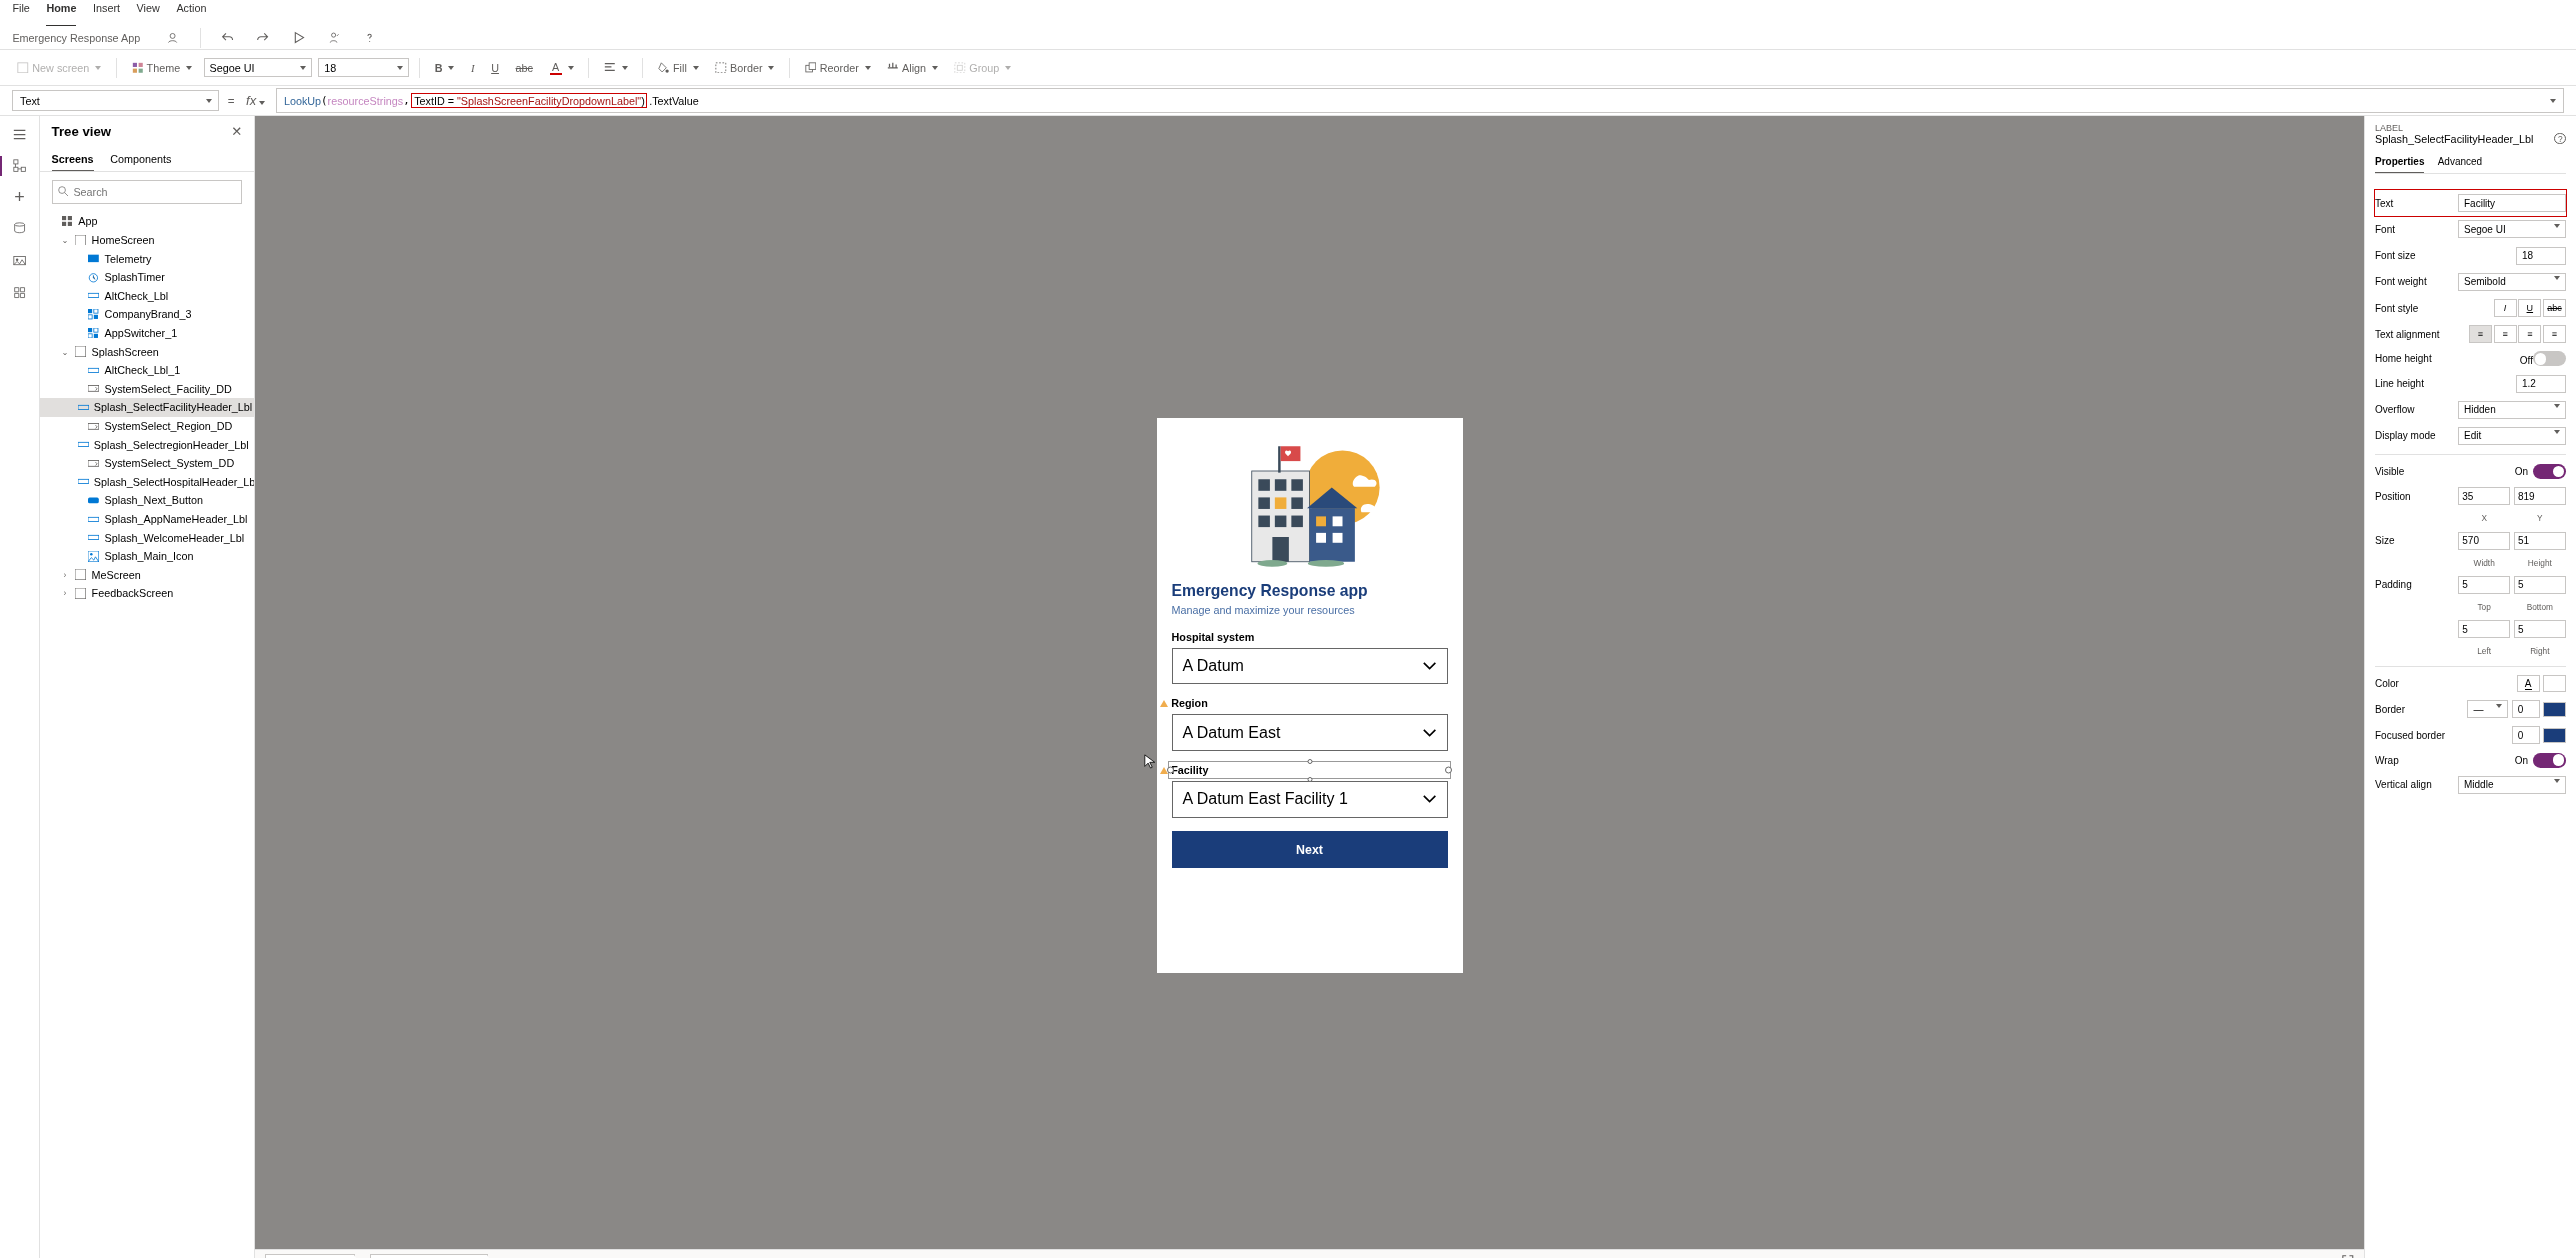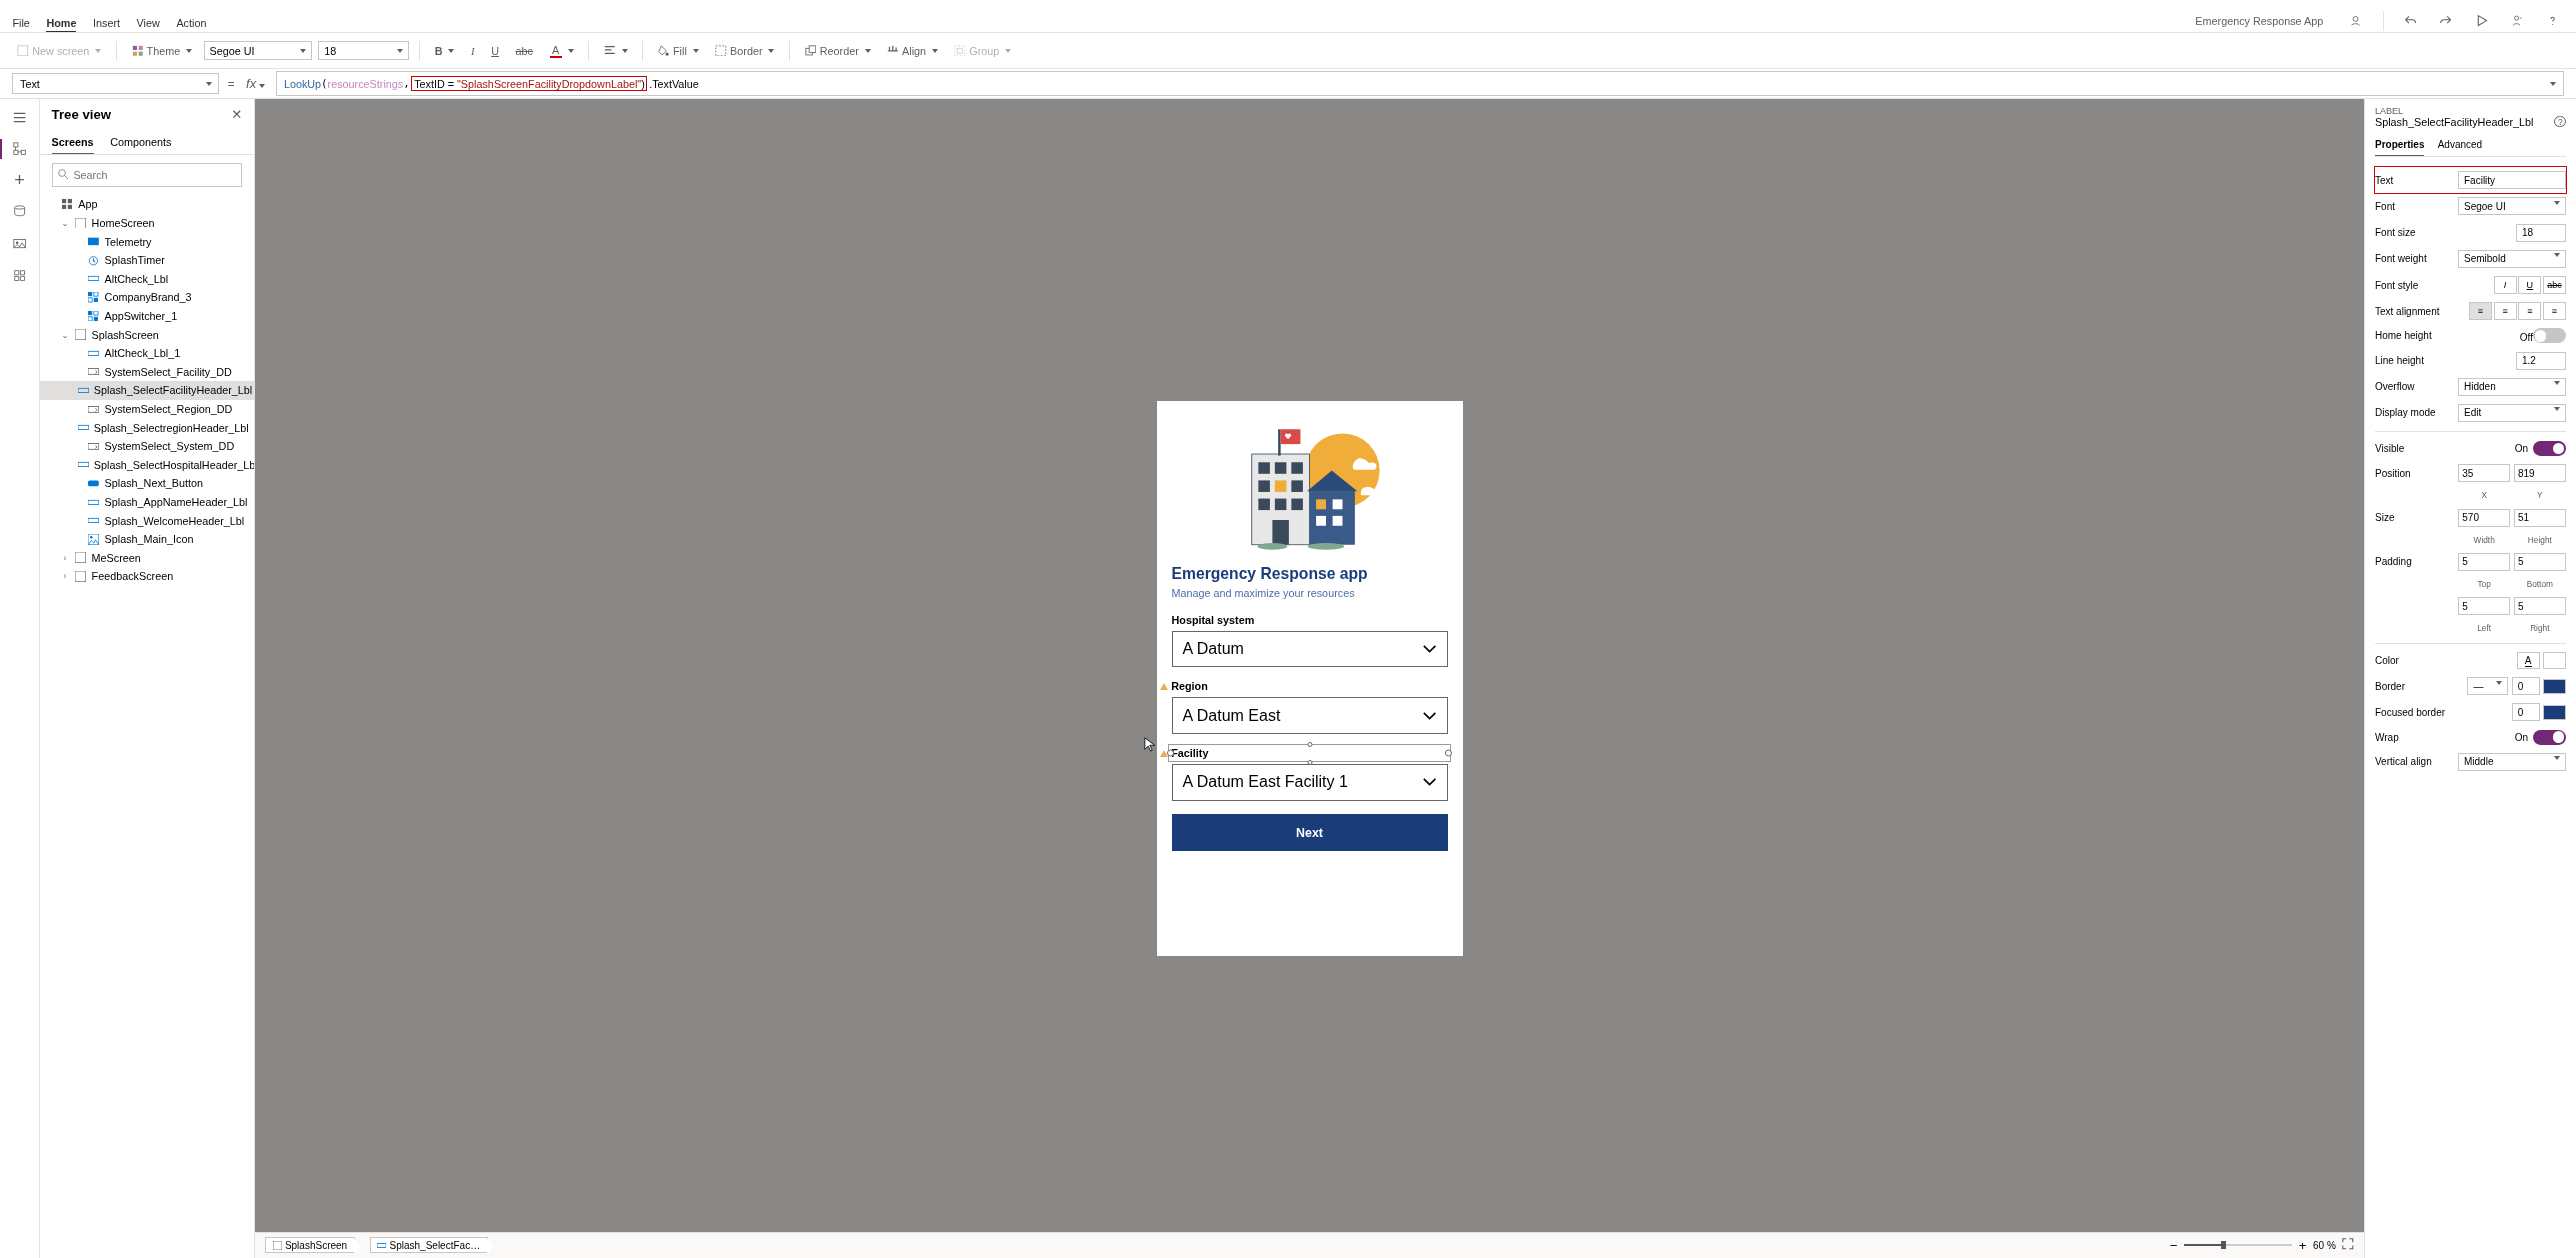--- a/index.html
+++ b/index.html
@@ -1,19 +1,19 @@
 <!DOCTYPE html>
 <html style="font-size:13.2px"><head>
 <meta charset="utf-8">
 <style>
 * { box-sizing: border-box; margin: 0; padding: 0; font-family: 'Segoe UI', Tahoma, sans-serif; }
 body { background: #fff; overflow: hidden; }
 
 
-.menubar { height: 33px; display: flex; align-items: flex-end; padding: 0 12.4px; border-bottom: 0.8px solid #e1e1e1; }
+.menubar { height: 50px; display: flex; align-items: flex-start; padding: 0 12.4px; border-bottom: 0.8px solid #e1e1e1; flex-direction: column; }
 .menubar-left { display: flex; gap: 16.6px; flex: 1; }
 .menubar-item { font-size: 10.8px; color: #323130; cursor: pointer; padding: 1.7px 0; }
 .menubar-item.active { font-weight: 600; border-bottom: 1.7px solid #323130; }
 .menubar-right { display: flex; align-items: center; gap: 12.4px; }
 .app-title { font-size: 10.8px; color: #605e5c; margin-right: 8.3px; }
 .icon-btn { width: 23px; height: 23px; display: flex; align-items: center; justify-content: center; cursor: pointer; color: #605e5c; }
 .icon-btn svg { width: 13.2px; height: 13.2px; }
 
 
 .toolbar { height: 36px; display: flex; align-items: center; padding: 0 12.4px; gap: 6.6px; border-bottom: 0.8px solid #e1e1e1; }
@@ -87,21 +87,21 @@
 .bc-item { border: 0.8px solid #c8c6c4; padding: 1.7px 6.6px; background: #fff; display: flex; align-items: center; gap: 3.3px; position: relative; }
 .bc-item::after { content:''; position:absolute; right:-6.6px; top:0; bottom:0; width:0; border-left:6.6px solid #fff; border-top:9px solid transparent; border-bottom:9px solid transparent; }
 .zoom-ctl { margin-left: auto; display: flex; align-items: center; gap: 6.6px; }
 .zoom-slider { width: 108px; height: 1.7px; background: linear-gradient(to right,#555 35%,#ccc 35%); position: relative; }
 .zoom-slider::after { content:''; position:absolute; left:34%; top:-3.3px; width:5px; height:8.3px; background:#555; }
 
 
 .props-panel { width: 212px; border-left: 0.8px solid #e1e1e1; display: flex; flex-direction: column; padding: 6.6px 10px; font-size: 10px; overflow-y: auto; }
 .props-kind { color: #605e5c; font-size: 9px; }
 .props-name { font-size: 10.8px; font-weight: 400; margin-bottom: 6.6px; display: flex; justify-content: space-between; align-items: center; }
-.props-tabs { display: flex; gap: 13.2px; border-bottom: 0.8px solid #e1e1e1; margin-bottom: 10px; }
+.props-tabs { display: flex; gap: 13.2px; border-bottom: 0.8px solid #e1e1e1; margin-bottom: 16px; }
 .props-tab { padding: 5px 0; font-size: 10px; cursor: pointer; }
 .props-tab.active { border-bottom: 1.7px solid #605e5c; font-weight: 600; }
 .prop-row { display: flex; align-items: center; justify-content: space-between; padding: 4.1px 0; }
 .prop-row.hl { outline: 1.2px solid #c00; outline-offset: 0.8px; background:#fff; }
 .prop-label { flex: 1; }
 .prop-ctrl { width: 108px; }
 .prop-input { border: 0.8px solid #c8c6c4; padding: 2.5px 5px; width: 100%; font-size: 10px; }
 .prop-sel { border: 0.8px solid #c8c6c4; padding: 2.5px 5px; width: 100%; font-size: 10px; display: flex; justify-content: space-between; }
 .prop-sep { height: 0.8px; background: #e1e1e1; margin: 5px 0; }
 .btn-grp { display: flex; gap: 1.7px; }

